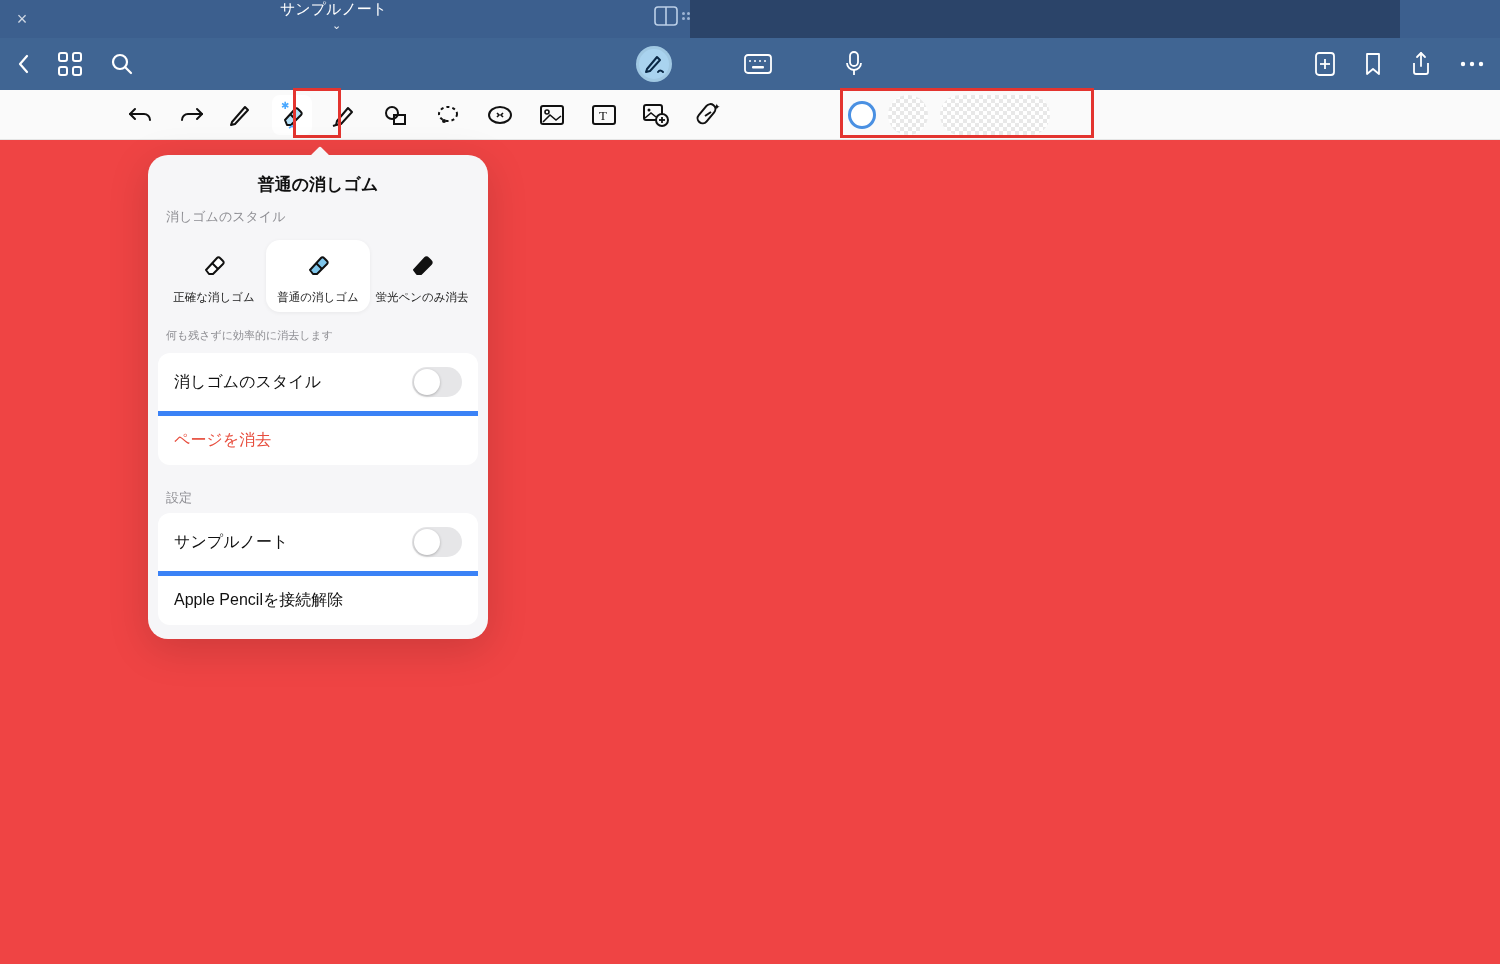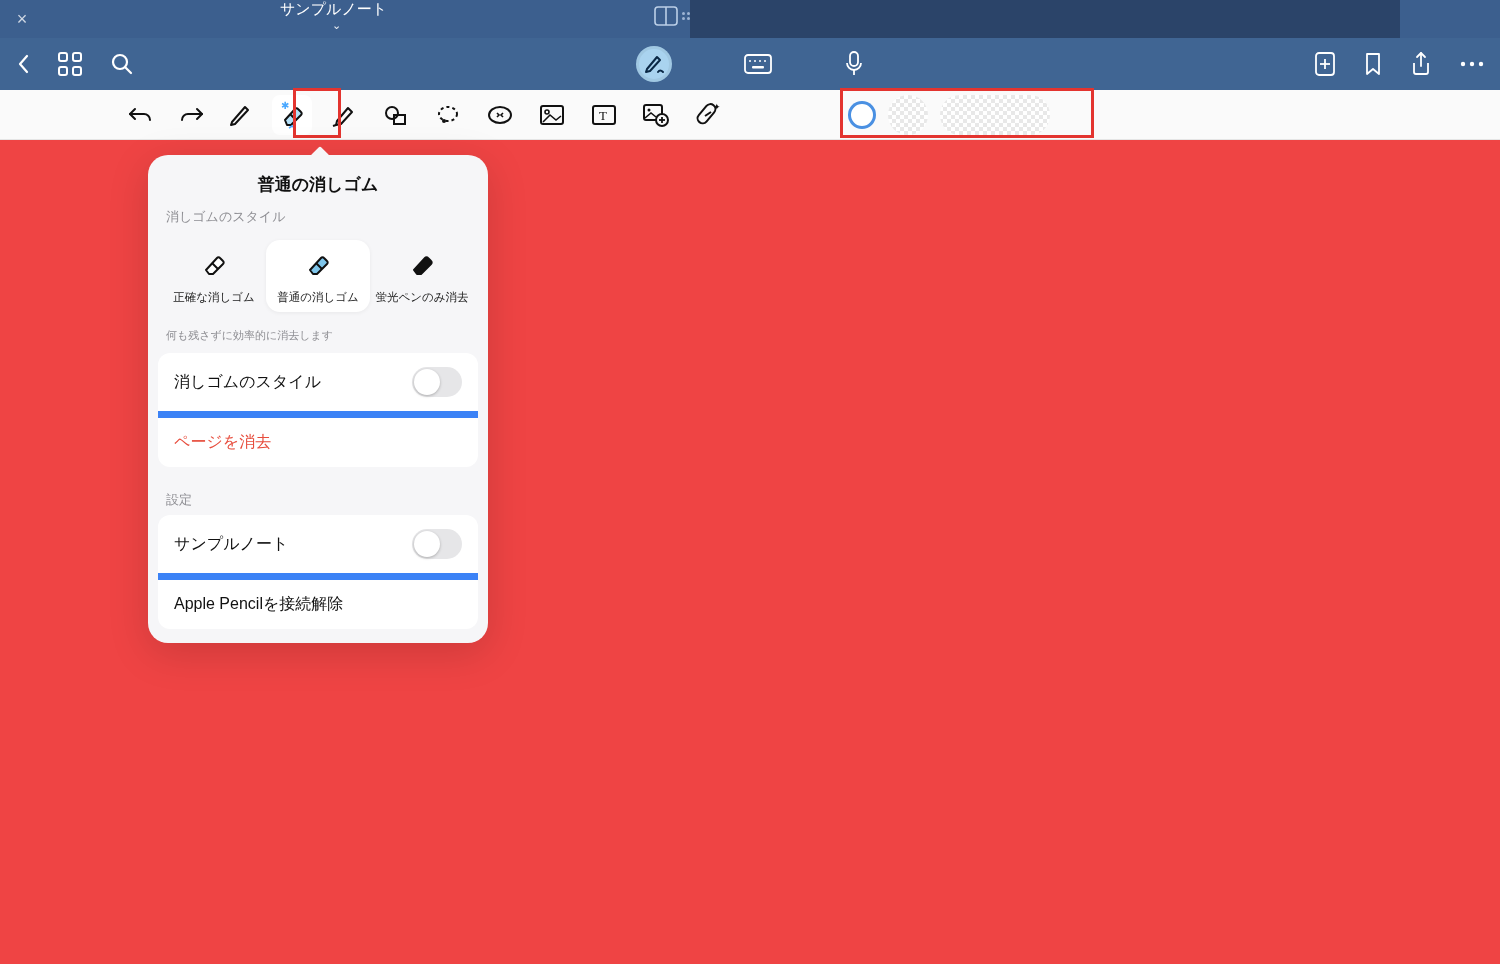--- a/index.html
+++ b/index.html
@@ -48,21 +48,21 @@
   .red-stroke { position:absolute; width:4px; height:44px; background:#e63b2e; transform:rotate(14deg); left:152px; top:22px; border-radius:2px; }
   .era-circ { position:absolute; width:24px;height:24px;border:1px solid #cfcfcf;border-radius:50%; left:154px; top:30px; background:rgba(255,255,255,.2); }
   .section-lbl { font-size:13px; color:#8e8e93; padding:6px 18px; }
   .styles { display:flex; justify-content:center; padding:8px 10px 16px; }
   .style-item { width:104px; text-align:center; padding:10px 4px 8px; border-radius:14px; }
   .style-item.sel { background:#fff; box-shadow:0 1px 4px rgba(0,0,0,.06); }
   .style-item .lbl { font-size:11.5px; color:#222; margin-top:8px; line-height:1.25; }
   .desc { font-size:11px; color:#8e8e93; padding:0 18px 10px; }
   .list { background:#fff; margin:0 10px; border-radius:12px; }
   .row { display:flex; align-items:center; justify-content:space-between; padding:14px 16px; font-size:16px; color:#111; }
-  .row + .row { border-top:7px solid #3b82f6; }
+  .row + .row { border-top:5px solid #3b82f6; }
   .row.danger { color:#e74c3c; }
   .toggle { width:50px; height:30px; background:#e6e6e8; border-radius:15px; position:relative; }
   .toggle::after{ content:""; position:absolute; width:26px;height:26px;background:#fff;border-radius:50%; left:2px; top:2px; box-shadow:0 1px 3px rgba(0,0,0,.25); }
   .gap { height:18px; }
 </style>
 </head>
 <body>
 
 <div class="titlebar">
   <span class="close icon">×</span>

